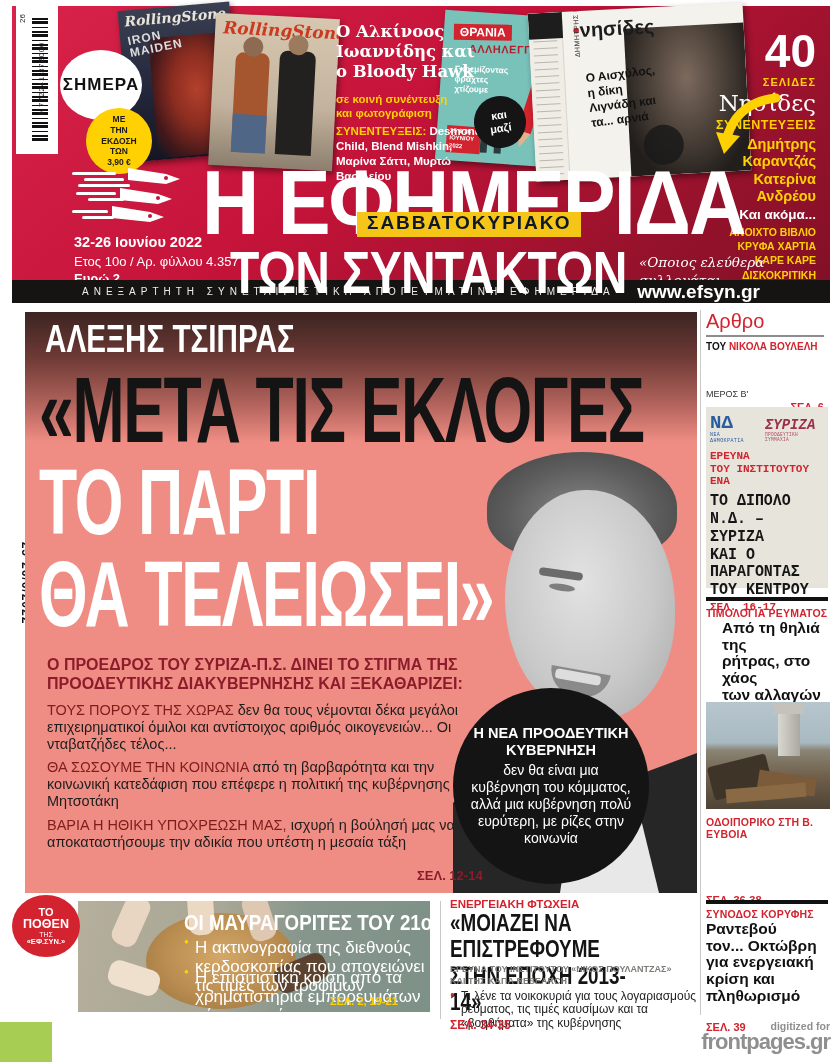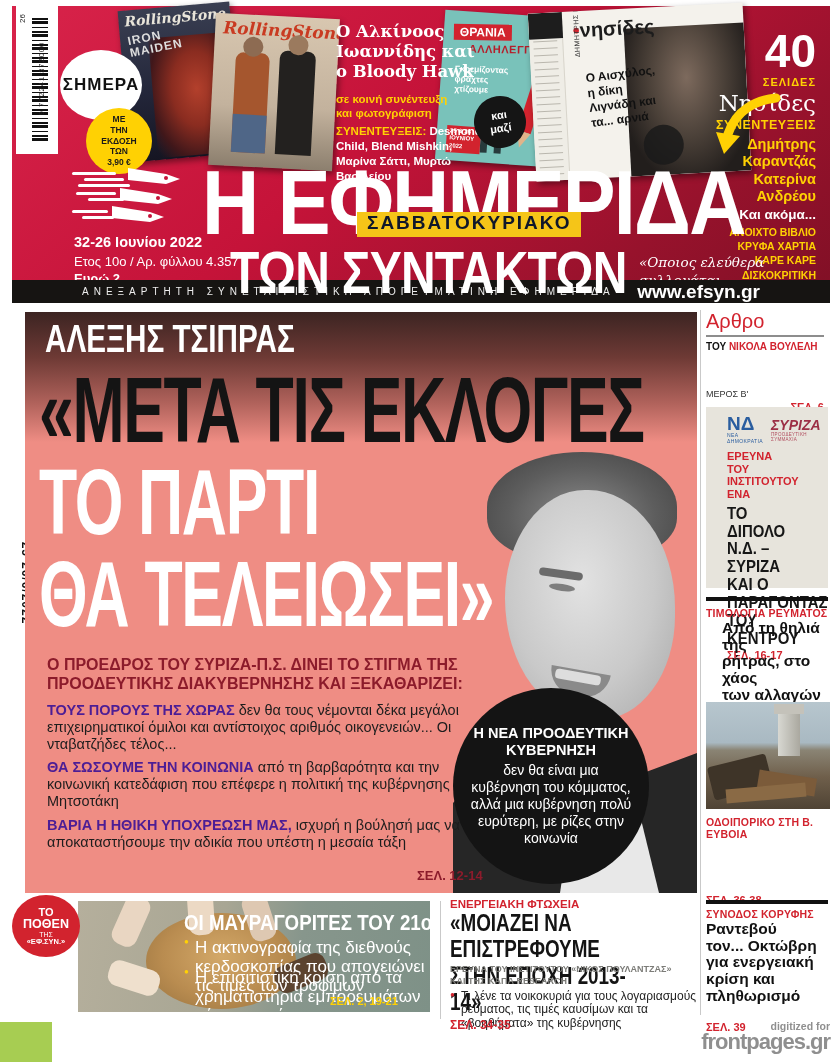--- a/index.html
+++ b/index.html
@@ -105,21 +105,21 @@
   #main-grad { position:absolute; left:0; top:0; width:100%; height:130px;
     background:linear-gradient(180deg,#3c2422 0%,#6e3a35 35%,#b0625b 70%,rgba(239,141,132,0) 100%); }
   #kicker { position:absolute; left:20px; top:6px; color:#fff; font-weight:bold; font-size:38px; transform:scaleX(.78); letter-spacing:0; }
   .hline { position:absolute; left:14px; font-weight:bold; font-size:92px; line-height:1; transform:scaleX(.68); letter-spacing:-2px; }
   #h1 { top:52px; color:#141414; }
   #h2 { top:144px; color:#fff; }
   #h3 { top:236px; color:#fff; }
   #subhead { position:absolute; left:22px; top:344px; color:#8c1b2b; font-weight:bold; font-size:16px; line-height:1.18; white-space:pre-line;}
   #bullets { position:absolute; left:22px; top:390px; width:438px; font-size:14.5px; line-height:1.16; color:#1d1d1d; }
   #bullets p { margin-bottom:7px; }
-  #bullets .lead { color:#4c1d95; font-weight:bold; }
+  #bullets .lead { color:#7f1d1d; font-weight:normal; }
   #main-pageref { position:absolute; left:392px; top:556px; color:#8c1b2b; font-weight:bold; font-size:13px; }
 
   
   #tsipras { position:absolute; left:428px; top:140px; width:244px; height:441px; }
   #tsipras .hair { position:absolute; left:34px; top:0; width:190px; height:110px; border-radius:50% 50% 40% 40%;
     background:radial-gradient(ellipse at 50% 60%,#8d8d8d 0%,#5d5d5d 55%,#3f3f3f 100%); }
   #tsipras .face { position:absolute; left:52px; top:38px; width:170px; height:230px; border-radius:48% 52% 46% 54%;
     background:radial-gradient(ellipse at 45% 40%,#e2e2e2 0%,#c9c9c9 55%,#a8a8a8 100%); }
   #tsipras .brow { position:absolute; left:86px; top:118px; width:44px; height:8px; border-radius:4px; background:#6b6b6b; transform:rotate(8deg);}
   #tsipras .eye { position:absolute; left:96px; top:132px; width:26px; height:7px; border-radius:50%; background:#7e7e7e; transform:rotate(8deg);}
@@ -147,21 +147,21 @@
   .red { color:#d2232e; }
   .kick { color:#d2232e; font-weight:bold; font-size:10.5px; letter-spacing:.2px; }
   .sb-title { color:#111; font-weight:bold; font-size:15.5px; line-height:1.08; white-space:pre-line; }
   .pageref { color:#d2232e; font-weight:bold; font-size:11px;margin-top:12px; }
   #arthro-hd { position:absolute; left:0; top:2px; color:#d2232e; font-size:20px; font-weight:500;}
   #arthro-rule { position:absolute; left:0; top:27px; width:118px; height:2px; background:#8d8d8d; }
   #byline { position:absolute; left:0; top:33px; font-size:10px; font-weight:bold; color:#111; }
   #arthro-title { position:absolute; left:0; top:45px; }
   #arthro-meta { position:absolute; left:0; top:81px; width:118px; font-size:9px; color:#333; }
   #arthro-meta .pageref { float:right; font-size:11px;}
-  #gray-box { position:absolute; left:0; top:99px; width:122px; height:181px; background:#e7e4dc; padding:8px 21px; }
+  #gray-box { position:absolute; left:0; top:99px; width:122px; height:181px; background:#e7e4dc; padding:8px 4px;font-family:Liberation Mono, monospace; }
   #logos { display:flex; align-items:flex-start; gap:8px; }
   #nd-logo { color:#2a5d9f; font-weight:bold; font-size:19px; line-height:.9; }
   #nd-cap { color:#2a5d9f; font-size:5px; letter-spacing:.4px; }
   #syriza-logo { color:#9c2f45; font-weight:bold; font-size:14px; font-style:italic; margin-top:4px; line-height:.9;}
   #syriza-cap { color:#b04a5c; font-size:4.5px; letter-spacing:.3px;}
   #erevna { margin-top:6px; color:#d2232e; font-weight:bold; font-size:11px; line-height:1.15; white-space:pre-line;}
   #dipolo { margin-top:4px; color:#161616; font-weight:bold; font-size:17px; line-height:1.05; white-space:pre-line; transform:scaleX(.88); transform-origin:0 0;}
   #dipolo-page { margin-top:2px; }
   .black-rule { position:absolute; left:0; width:122px; height:4px; background:#111; }
   #timologia-kick { position:absolute; left:0; top:299px; }

